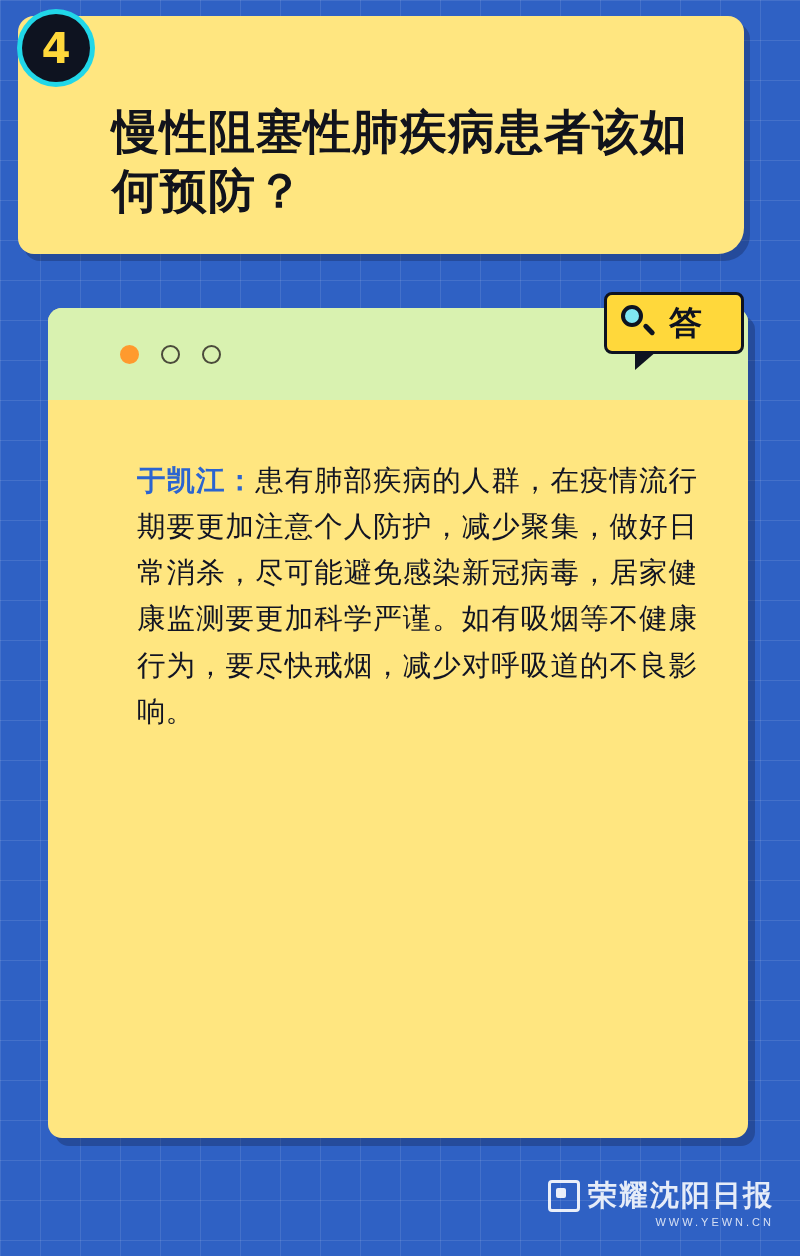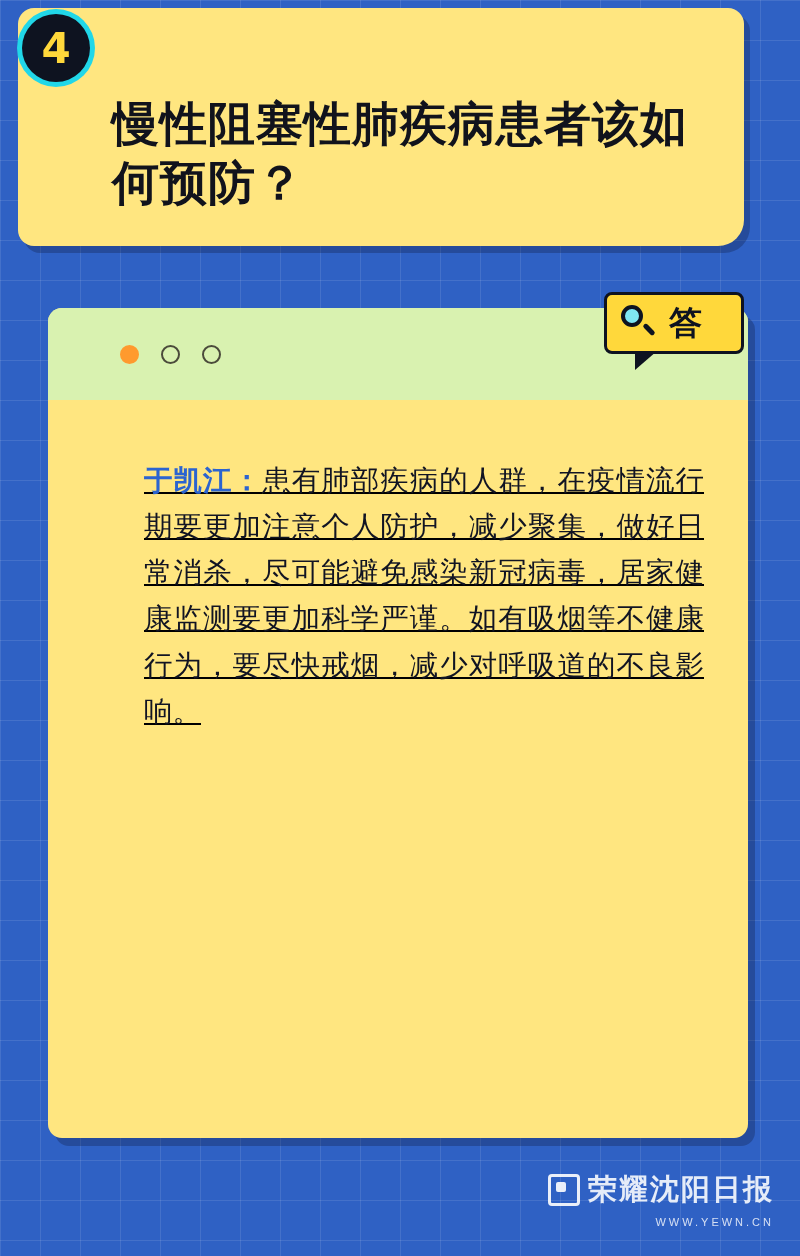--- a/index.html
+++ b/index.html
@@ -29,21 +29,21 @@
     position: relative;
     z-index: 1;
     width: 800px;
     height: 1256px;
   }
 
   
   .header-card {
     position: absolute;
     left: 18px;
-    top: 8px;
+    top: 16px;
     width: 726px;
     height: 238px;
     background: #ffe680;
     border-radius: 16px 16px 26px 16px;
     box-shadow: 6px 7px 0 rgba(17,25,60,0.30);
   }
   .header-title {
     position: absolute;
     left: 94px;
     top: 86px;
@@ -166,24 +166,23 @@
     height: 19px;
     border-radius: 50%;
     border: 2px solid #4b4b3b;
     box-sizing: border-box;
   }
   .dot.orange { background: #ff9a2e; border-color: #ff9a2e; }
   .dot.plain { background: transparent; }
 
   .content {
     position: absolute;
-    left: 96px;
+    left: 89px;
     top: 150px;
     width: 560px;
-    text-decoration: underline;
   }
   .para {
     color: #111423;
     font-size: 28.5px;
     line-height: 1.62;
     font-family: "DejaVu Sans", "Liberation Sans", sans-serif;
     text-align: justify;
     margin-bottom: 36px;
   }
   .speaker {
@@ -206,21 +205,21 @@
     letter-spacing: 2px;
     font-family: "DejaVu Sans", sans-serif;
     display: flex;
     align-items: center;
     justify-content: flex-end;
     gap: 8px;
   }
   .wm-sub {
     font-size: 11px;
     letter-spacing: 3px;
-    margin-top: 6px;
+    margin-top: 0;
     color: rgba(255,255,255,0.8);
   }
   .wm-box {
     width: 26px;
     height: 26px;
     border: 3px solid rgba(255,255,255,0.9);
     border-radius: 4px;
     display: inline-block;
     position: relative;
   }

